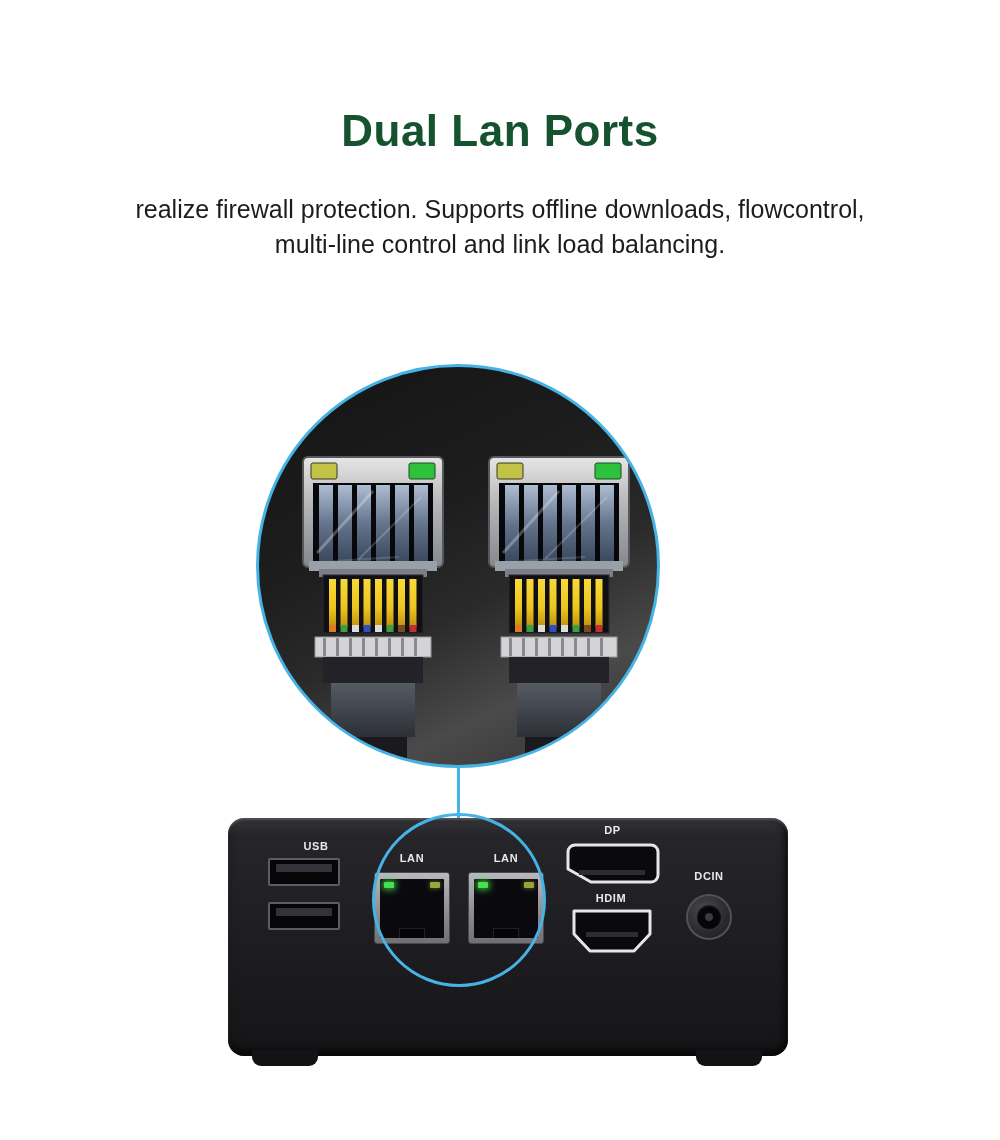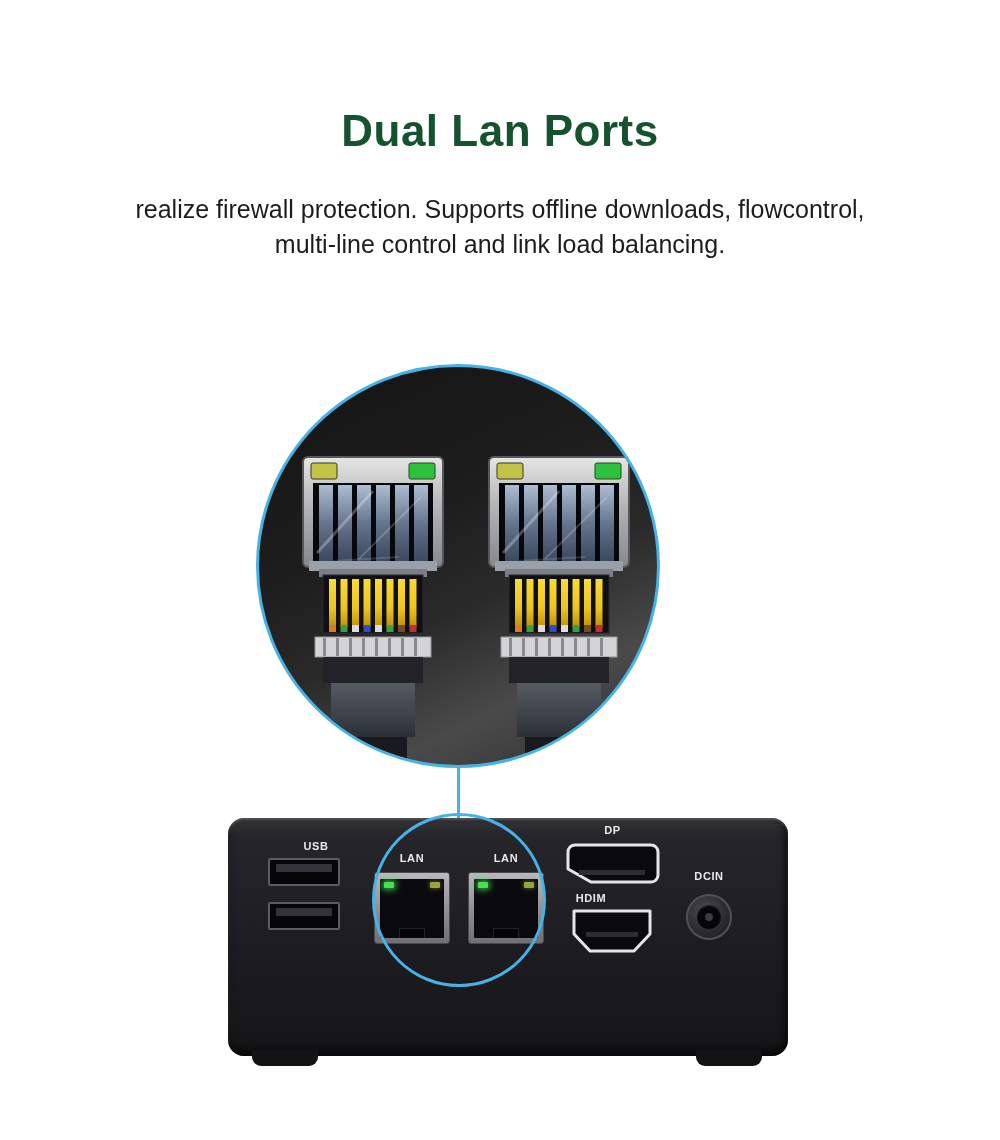--- a/index.html
+++ b/index.html
@@ -235,21 +235,21 @@
         <div class="notch"></div>
       </div>
     </div>
 
     <div class="port-label" style="left:337px; top:6px; width:95px;">DP</div>
     <svg class="video-port" style="left:337px; top:24px;" width="96" height="44" viewBox="0 0 96 44">
       <path d="M10 3 H86 a7 7 0 0 1 7 7 V33 a7 7 0 0 1 -7 7 H26 L3 27 V10 a7 7 0 0 1 7 -7 Z" fill="#0a0a0d" stroke="#e6e6e6" stroke-width="3" stroke-linejoin="round"></path>
       <rect x="14" y="28" width="66" height="5" fill="#2c2c32"></rect>
     </svg>
 
-    <div class="port-label" style="left:322px; top:74px; width:82px;">HDIM</div>
+    <div class="port-label" style="left:342px; top:74px; width:82px;">HDIM</div>
     <svg class="video-port" style="left:342px; top:90px;" width="84" height="46" viewBox="0 0 84 46">
       <path d="M4 3 H80 V26 L64 43 H20 L4 26 Z" fill="#0a0a0d" stroke="#e6e6e6" stroke-width="3" stroke-linejoin="round"></path>
       <rect x="16" y="24" width="52" height="5" fill="#2c2c32"></rect>
     </svg>
 
     <div class="port-label" style="left:450px; top:52px; width:62px;">DCIN</div>
     <div class="dc-jack">
       <div class="hole">
         <div class="pin"></div>
       </div>

